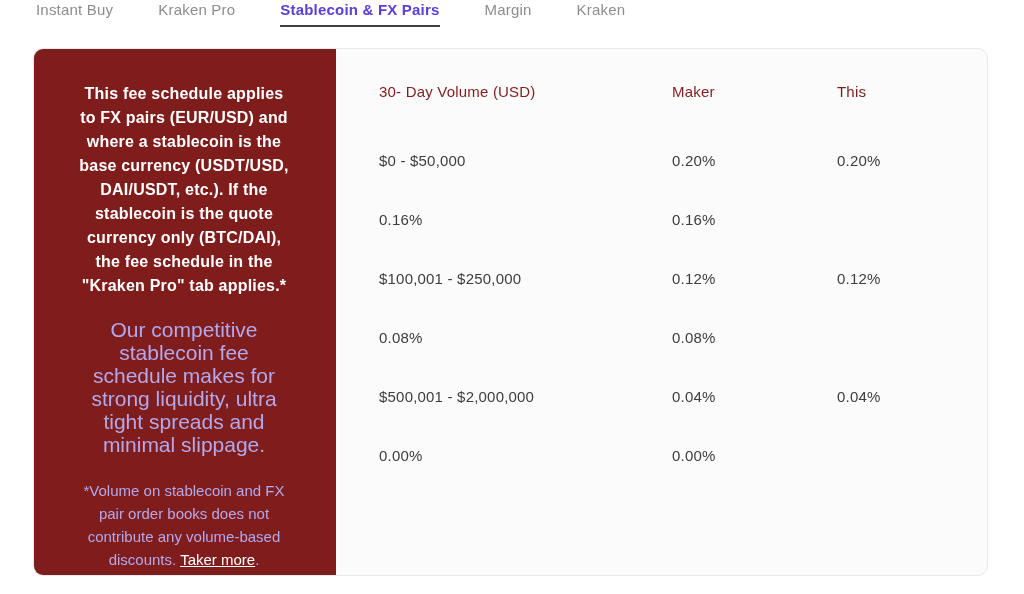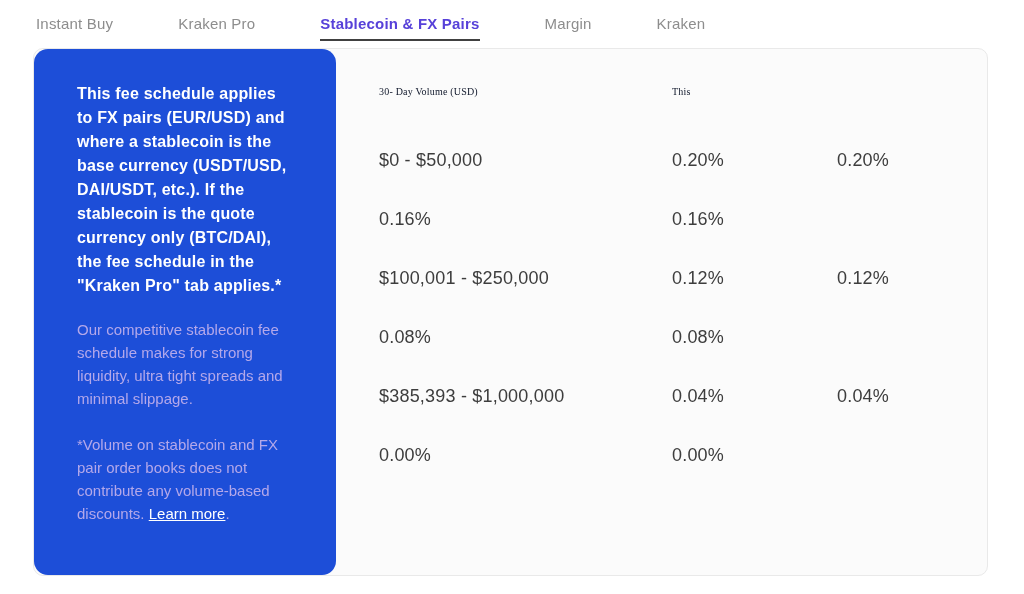--- a/index.html
+++ b/index.html
@@ -7,22 +7,22 @@
     width: 1024px; height: 594px;
     background: #ffffff;
     font-family: "Liberation Sans", sans-serif;
     overflow: hidden;
   }
 
   
   .tabs {
     display: flex;
     align-items: flex-start;
-    gap: 65px;
-    padding: 15px 0 0 36px;
+    gap: 45px;
+    padding: 1px 0 0 36px;
     height: 48px;
   }
   .tab {
     font-size: 15px;
     color: #8d8d8d;
     letter-spacing: 0.2px;
     padding-bottom: 7px;
     cursor: pointer;
     white-space: nowrap;
   }
@@ -41,35 +41,36 @@
     border: 1px solid #e9e9e9;
     border-radius: 10px;
     display: flex;
     overflow: hidden;
   }
 
   
   .panel {
     width: 302px;
     flex: 0 0 302px;
-    background: #1d4ed8;
-    border-radius: 14px;
+    background: #7f1d1d;
+    border-radius: 0;
     padding: 33px 45px 0 43px;
+    text-align: center;
   }
   .panel .headline {
     color: #ffffff;
     font-weight: bold;
     font-size: 16px;
     line-height: 24px;
     letter-spacing: 0.2px;
   }
   .panel .desc {
     margin-top: 20px;
     color: #b4a8ea;
-    font-size: 15px;
+    font-size: 21px;
     line-height: 23px;
   }
   .panel .footnote {
     margin-top: 23px;
     color: #b4a8ea;
     font-size: 15px;
     line-height: 23px;
   }
   .panel .learn-more {
     color: #ffffff;
@@ -82,56 +83,56 @@
     flex: 1;
     padding: 30px 0 0 43px;
   }
   .thead, .trow {
     display: grid;
     grid-template-columns: 293px 165px auto;
     align-items: center;
   }
   .thead {
     height: 24px;
-    color: #0f172a;
-    font-size: 10px;
+    color: #7f1d1d;
+    font-size: 15px;
     letter-spacing: 0.2px;
-    font-family: Liberation Serif, serif;
   }
   .rows { margin-top: 28px; }
   .trow {
     height: 59px;
     color: #3d3d3d;
-    font-size: 18px;
+    font-size: 15px;
     letter-spacing: 0.2px;
   }
 </style>
 </head>
 <body>
 
 <nav class="tabs">
   <div class="tab">Instant Buy</div>
   <div class="tab">Kraken Pro</div>
   <div class="tab active">Stablecoin &amp; FX Pairs</div>
   <div class="tab">Margin</div>
   <div class="tab">Kraken</div>
 </nav>
 
 <section class="card">
 
   <aside class="panel">
     <p class="headline">This fee schedule applies to FX pairs (EUR/USD) and where a stablecoin is the base currency (USDT/USD, DAI/USDT, etc.). If the stablecoin is the quote currency only (BTC/DAI), the fee schedule in the "Kraken Pro" tab applies.*</p>
     <p class="desc">Our competitive stablecoin fee schedule makes for strong liquidity, ultra tight spreads and minimal slippage.</p>
     <p class="footnote"><span>*Volume on stablecoin and FX pair order books does not contribute any volume-based discounts.</span>
-      <a class="learn-more">Learn more</a><span>.</span></p>
+      <a class="learn-more">Taker more</a><span>.</span></p>
   </aside>
 
   <div class="table">
     <div class="thead">
       <div>30- Day Volume (USD)</div>
+      <div>Maker</div>
       <div>This</div>
     </div>
     <div class="rows">
       <div class="trow">
         <div>$0 - $50,000</div>
         <div>0.20%</div>
         <div>0.20%</div>
       </div>
       <div class="trow">
         <div>0.16%</div>
@@ -140,21 +141,21 @@
       <div class="trow">
         <div>$100,001 - $250,000</div>
         <div>0.12%</div>
         <div>0.12%</div>
       </div>
       <div class="trow">
         <div>0.08%</div>
         <div>0.08%</div>
       </div>
       <div class="trow">
-        <div>$385,393 - $1,000,000</div>
+        <div>$500,001 - $2,000,000</div>
         <div>0.04%</div>
         <div>0.04%</div>
       </div>
       <div class="trow">
         <div>0.00%</div>
         <div>0.00%</div>
       </div>
     </div>
   </div>
 

